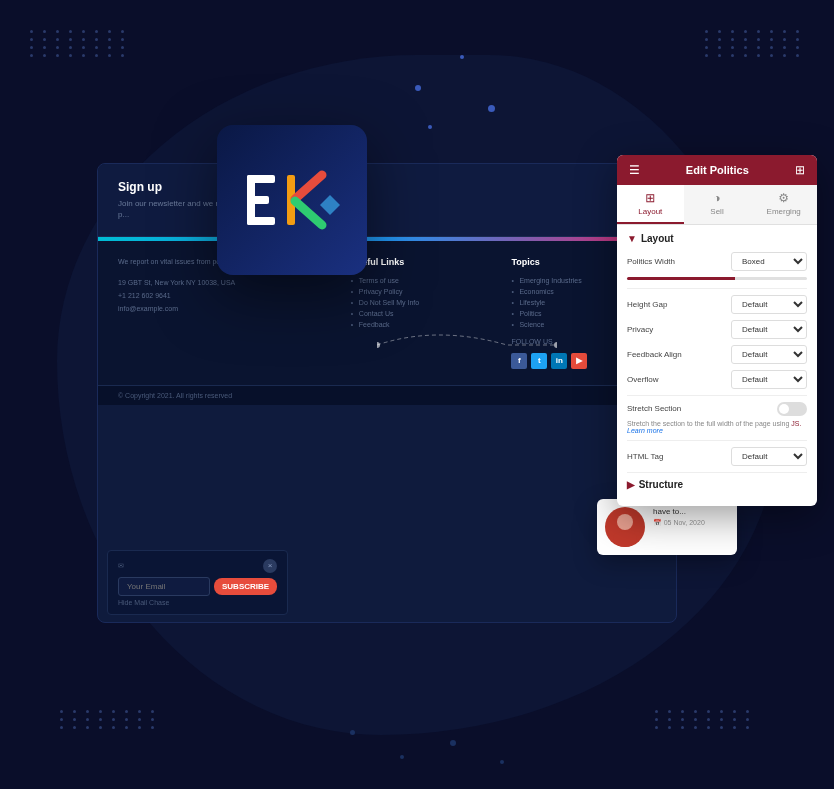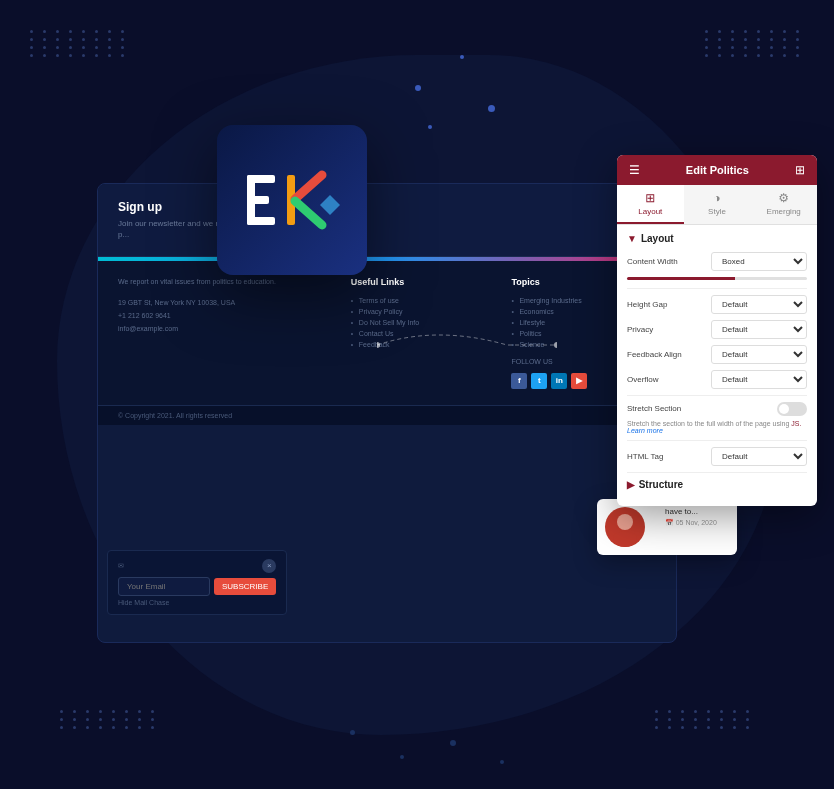--- a/index.html
+++ b/index.html
@@ -55,21 +55,21 @@
       left: 50%;
       transform: translate(-50%, -50%);
       width: 680px;
       height: 560px;
       z-index: 2;
     }
 
     
     .website-mockup {
       position: absolute;
-      top: 68px;
+      top: 48px;
       left: 20px;
       width: 580px;
       height: 460px;
       background: #0f1b3d;
       border-radius: 8px;
       overflow: hidden;
       border: 1px solid #1a2a5a;
     }
 
     
@@ -212,24 +212,24 @@
       padding: 4px 8px;
       color: #5a6a8a;
       font-size: 8px;
       width: 92px;
     }
 
     .subscribe-btn {
       background: #e74c3c;
       color: #fff;
       border: none;
-      border-radius: 3px;
+      border-radius: 8px;
       padding: 4px 8px;
       font-size: 8px;
-      font-weight: 400;
+      font-weight: 700;
     }
 
     .subscribe-close {
       width: 14px;
       height: 14px;
       background: #2a3a60;
       border-radius: 50%;
       display: flex;
       align-items: center;
       justify-content: center;
@@ -283,21 +283,21 @@
       background: #fff;
       border-radius: 6px;
       padding: 8px;
       width: 140px;
       z-index: 4;
       box-shadow: 0 8px 24px rgba(0,0,0,0.3);
     }
 
     .article-card-inner {
       display: flex;
-      gap: 20px;
+      gap: 8px;
       align-items: flex-start;
     }
 
     .article-thumb {
       width: 40px;
       height: 40px;
       border-radius: 50%;
       background: #c0392b;
       flex-shrink: 0;
       overflow: hidden;
@@ -404,21 +404,21 @@
       flex: 1;
     }
 
     .form-select {
       background: #fff;
       border: 1px solid #ddd;
       border-radius: 3px;
       padding: 3px 6px;
       font-size: 8px;
       color: #333;
-      width: 96px;
+      width: 76px;
       cursor: pointer;
     }
 
     .slider-track {
       width: 100%;
       height: 3px;
       background: linear-gradient(to right, #8b1a2e 60%, #e0e0e0 60%);
       border-radius: 2px;
       margin-bottom: 8px;
     }
@@ -753,37 +753,37 @@
       <span class="header-icon">⊞</span>
     </div>
 
     <div class="edit-panel-tabs">
       <div class="edit-tab active">
         <span class="edit-tab-icon">⊞</span>
         <span>Layout</span>
       </div>
       <div class="edit-tab">
         <span class="edit-tab-icon">◑</span>
-        <span>Style</span>
+        <span>Sell</span>
       </div>
       <div class="edit-tab">
         <span class="edit-tab-icon">⚙</span>
         <span>Emerging</span>
       </div>
     </div>
 
     <div class="edit-panel-content">
 
       <div class="section-title">
         <span class="section-title-arrow">▼</span>
         <span>Layout</span>
       </div>
 
       <div class="form-row">
-        <span class="form-label">Content Width</span>
+        <span class="form-label">Politics Width</span>
         <select class="form-select">
           <option>Boxed</option>
           <option>Full Width</option>
         </select>
       </div>
 
       <div class="slider-track"></div>
 
       <div class="divider"></div>
 

